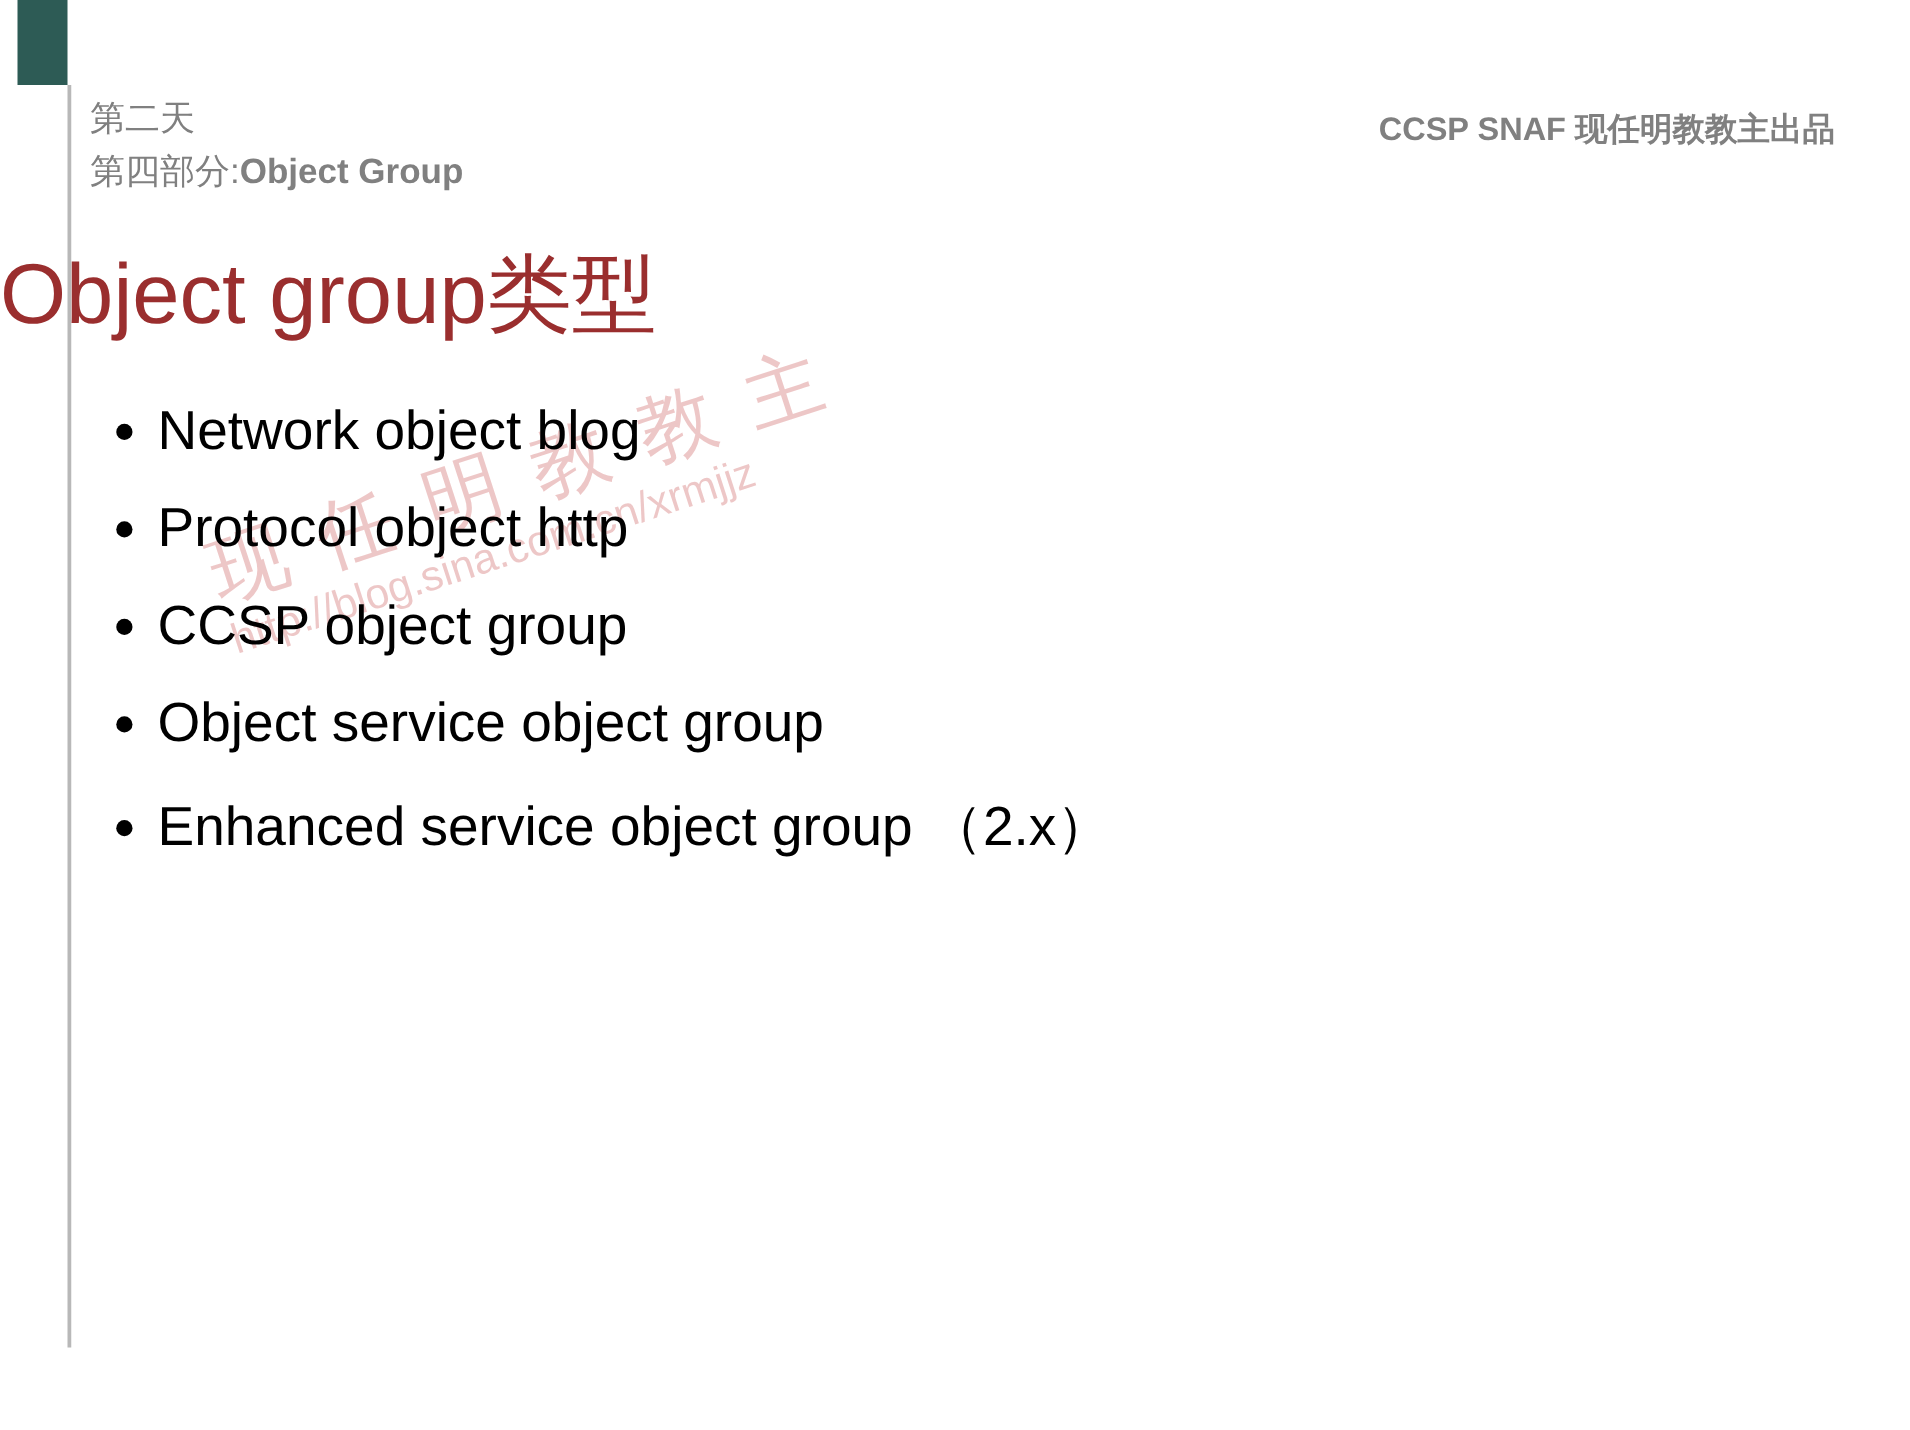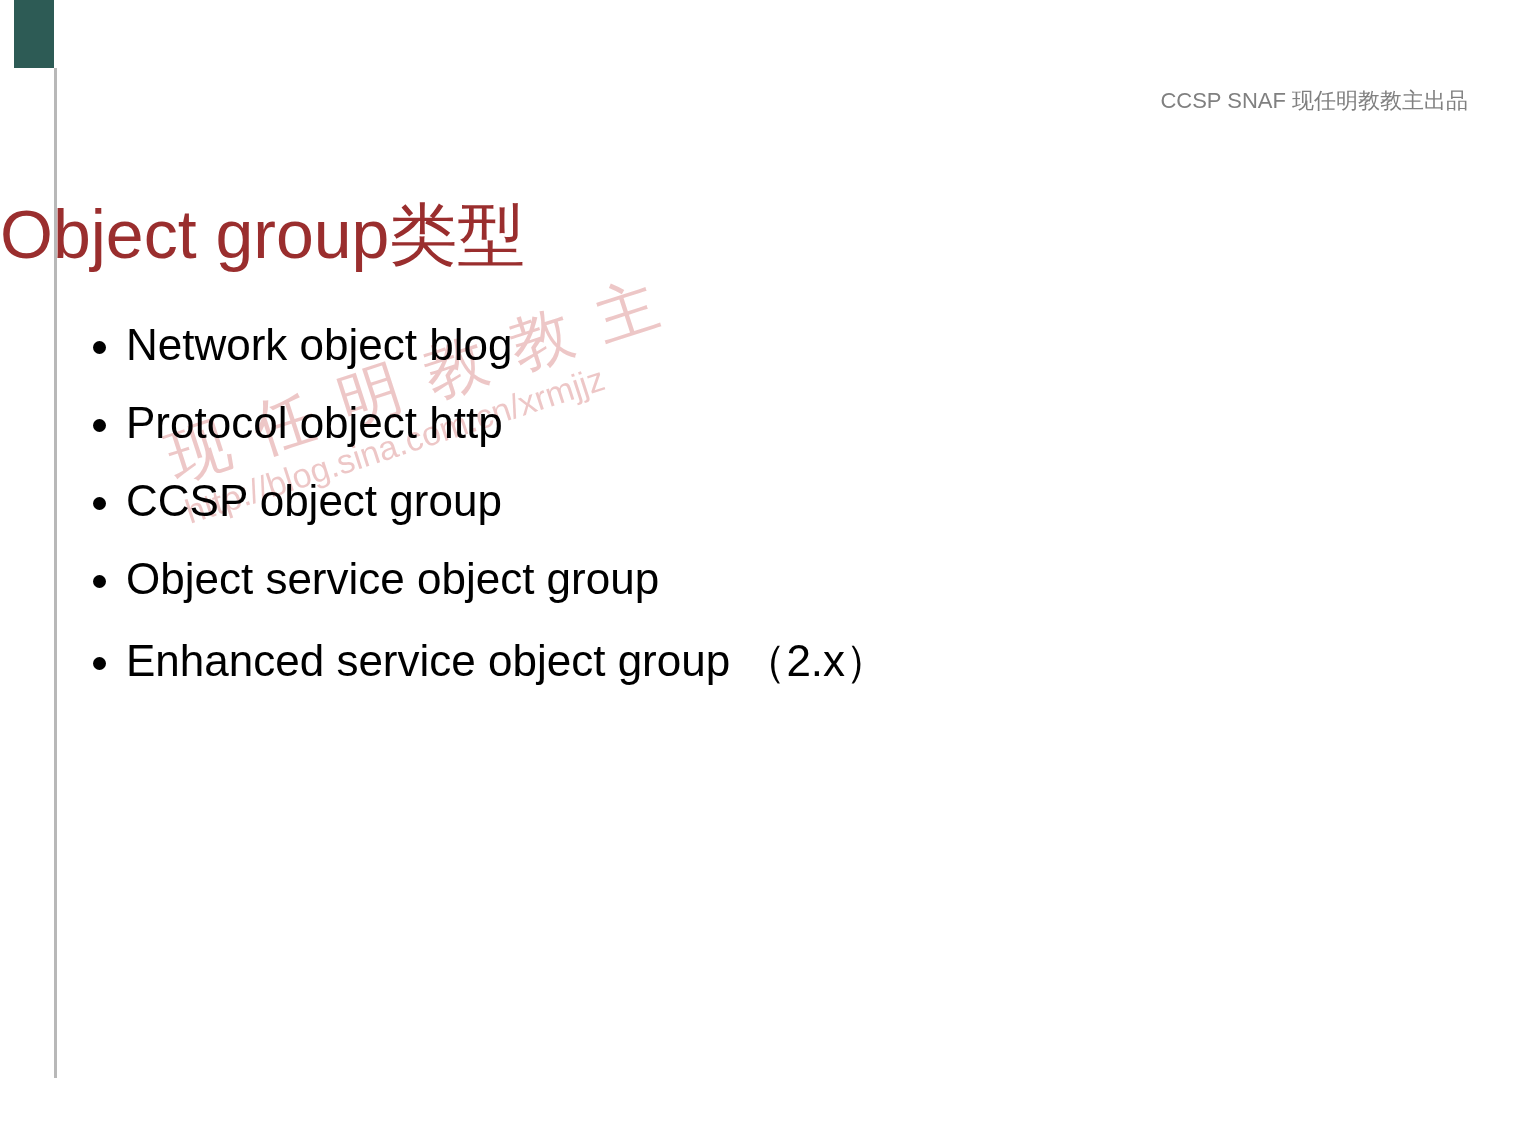--- a/index.html
+++ b/index.html
@@ -42,22 +42,22 @@
   font-size: 28px;
   font-weight: normal;
   margin-top: 4px;
 }
 .section-bold { font-weight: bold; }
 .right-label {
   position: absolute;
   top: 86px;
   right: 60px;
   color: #808080;
-  font-size: 22px;
-  font-weight: normal;
+  font-size: 26px;
+  font-weight: bold;
 }
 .slide-title {
   position: absolute;
   top: 190px;
   left: 0;
   width: 100%;
   color: #9a2e2e;
   font-size: 68px;
   font-weight: normal;
 }
@@ -98,20 +98,24 @@
   margin-top:-6px;
 }
 </style>
 </head>
 <body>
 
 <div class="top-bar"></div>
 <div class="vertical-line"></div>
 
 <div class="header-block">
+  <div class="day-label">第二天</div>
+  <div class="section-label">
+    <span>第四部分:</span><span class="section-bold">Object Group</span>
+  </div>
 </div>
 
 <div class="right-label">CCSP SNAF  现任明教教主出品</div>
 
 <div class="slide-title">Object group类型</div>
 
 <div class="watermark">
   <span class="wm-cn">现任明教教主</span>
   <span class="wm-url">http://blog.sina.com.cn/xrmjjz</span>
 </div>

